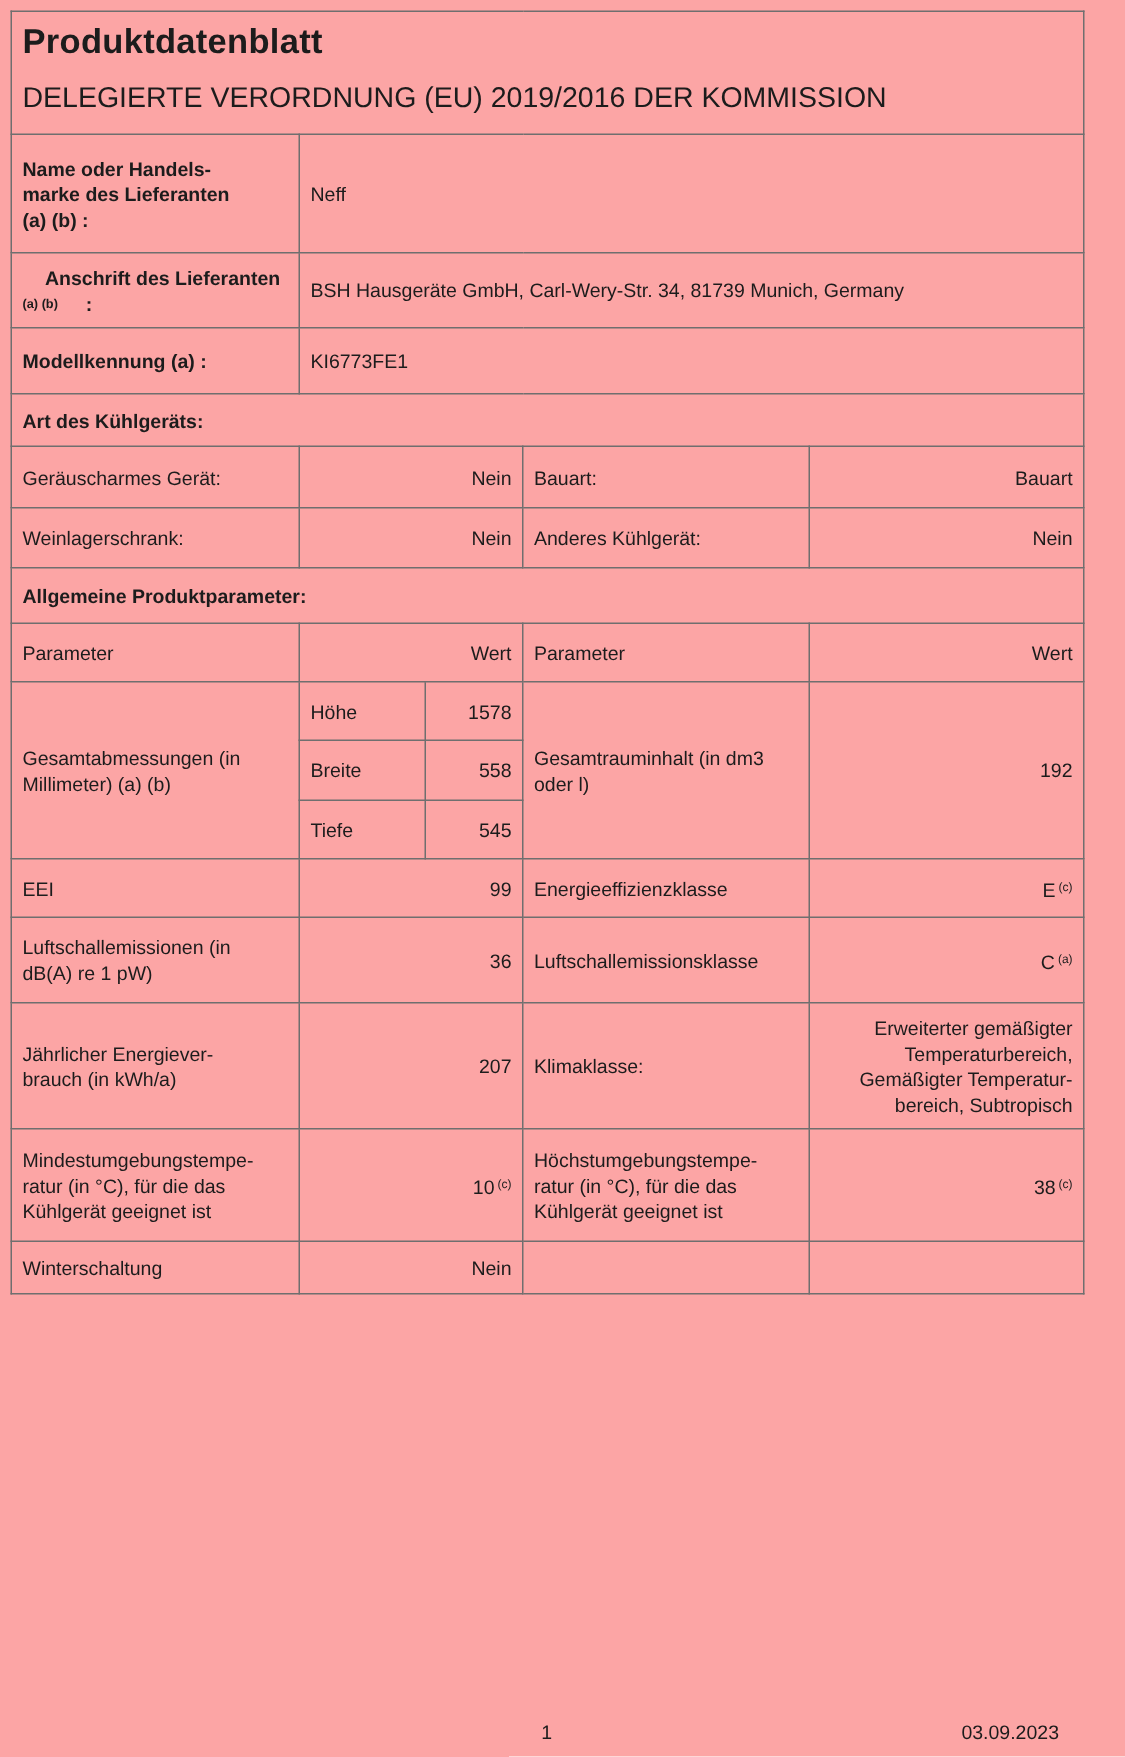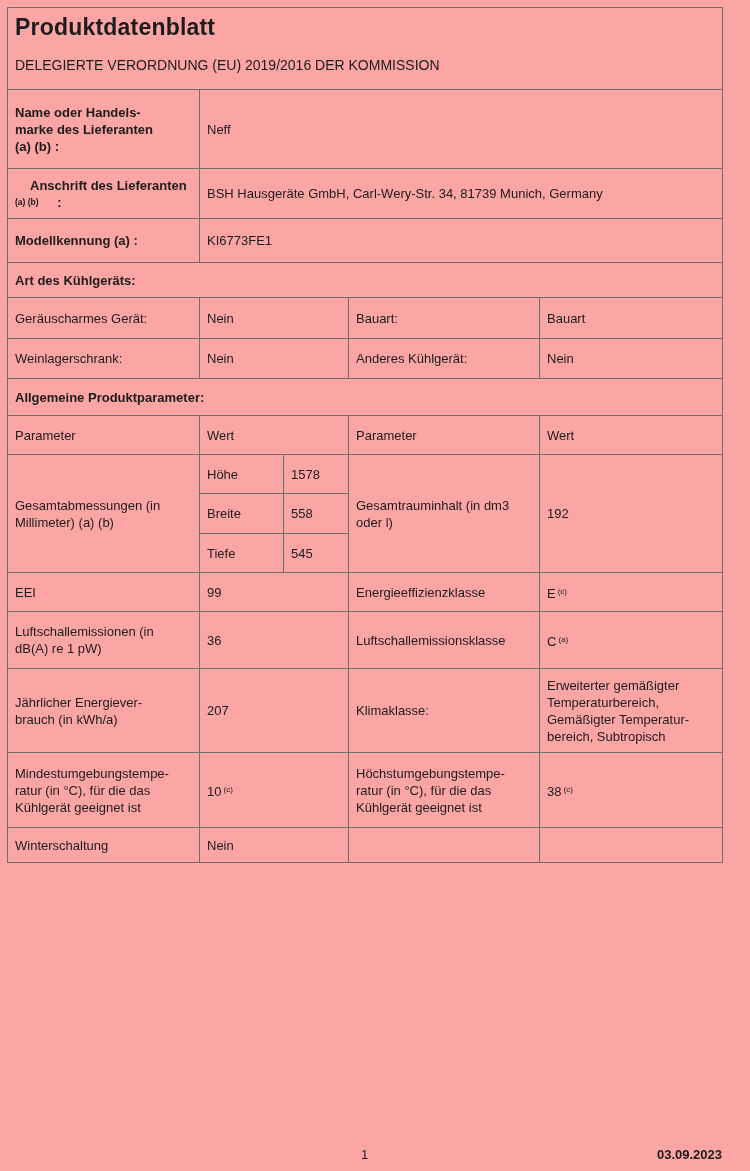--- a/index.html
+++ b/index.html
@@ -10,34 +10,34 @@
   table.sheet {
     position:absolute; left:7px; top:7px; width:715px;
     border-collapse:collapse; table-layout:fixed;
   }
   td {
     border:1px solid #6f6f6f; padding:4px 7px;
     font-size:13px; line-height:17px; vertical-align:middle;
     overflow:hidden;
   }
   .b   { font-weight:bold;margin-left:15px; }
-  .c   { text-align:left; }
+  .c   { text-align:right; }
   .pre { white-space:pre-line; }
   .sup  { font-size:8px; vertical-align:4px; margin-left:2px; }
   .sup9 { font-size:8.5px; vertical-align:2px; font-weight:bold;margin-top:29px; }
   
   .rh82{height:82px} .rh79{height:79px} .rh50{height:50px} .rh44{height:44px}
   .rh35{height:35px} .rh41{height:41px} .rh40{height:40px} .rh37{height:37px}
   .rh39{height:39px} .rh57{height:57px} .rh84{height:84px} .rh75{height:75px}
   .headcell { vertical-align:top; padding:10px 7px 8px; }
   .title    { font-size:23px; font-weight:bold; letter-spacing:0.2px; margin:1px 0 21px 0; }
-  .subtitle { font-size:14px; }
+  .subtitle { font-size:19px; }
   .footer { position:absolute; left:7px; top:1147px; width:715px; height:18px; font-size:13px; }
   .footer .pagenum { position:absolute; left:0; right:0; text-align:center; }
-  .footer .date    { position:absolute; right:0; top:0;font-weight:bold; }
+  .footer .date    { position:absolute; right:16px; top:0; }
 </style>
 </head>
 <body>
 
 <div class="page">
   <table class="sheet">
     <colgroup>
       <col style="width:192px">
         <col style="width:84px">
         <col style="width:65px">

